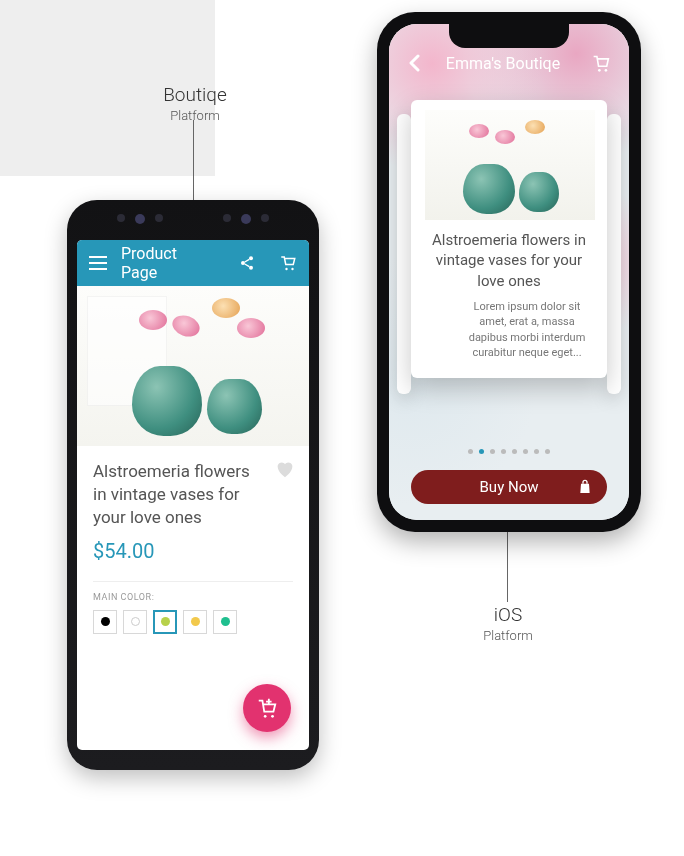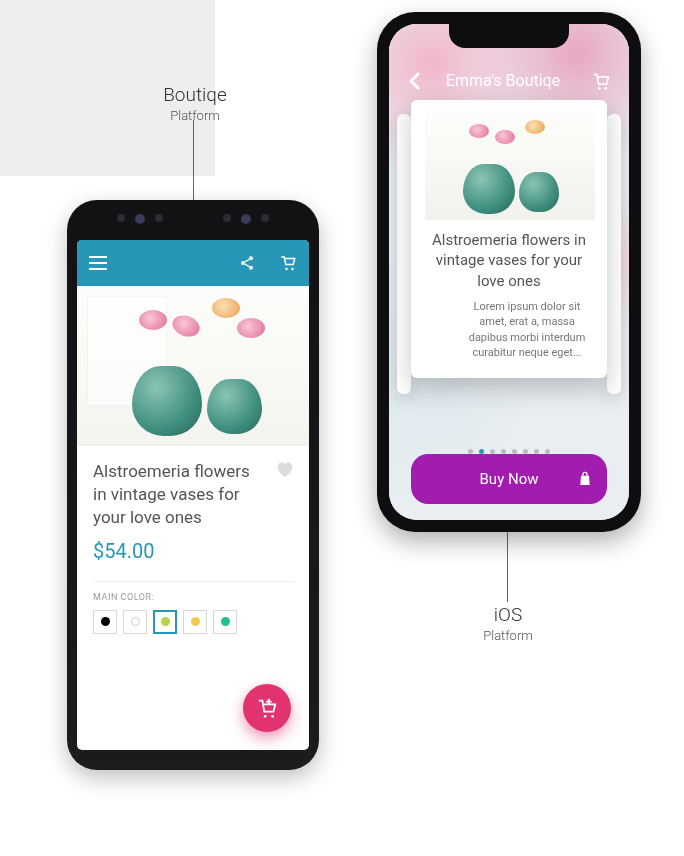--- a/index.html
+++ b/index.html
@@ -107,21 +107,21 @@
     position:absolute; inset:0;
     background:
       radial-gradient(circle at 18% 8%, #f3b6cc 0, transparent 22%),
       radial-gradient(circle at 78% 6%, #e9a7c2 0, transparent 22%),
       radial-gradient(circle at 86% 48%, #f5cddb 0, transparent 22%),
       radial-gradient(circle at 10% 72%, #dfe9ee 0, transparent 30%),
       linear-gradient(#e8eef1,#e8eef1);
   }
   .i-topbar {
     position:absolute; top:30px; left:0; right:0; height:36px;
-    display:flex; align-items:flex-end; padding:0 18px; color:#fff; z-index:5;
+    display:flex; align-items:flex-start; padding:0 18px; color:#fff; z-index:5;
   }
   .i-topbar .title { flex:1; text-align:center; font-size:16px; font-weight:400; margin-left: -6px; }
   .i-card {
     position:absolute; top:76px; left:22px; right:22px;
     background:#fff; border-radius:6px;
     box-shadow: 0 10px 26px rgba(0,0,0,.22);
     padding: 10px 14px 18px; text-align:center; z-index:4;
   }
   .i-card-peek {
     position:absolute; top:90px; width:14px; height:280px; background:#fff;
@@ -143,22 +143,22 @@
   .i-thumb .b1{left:44px;top:14px;}
   .i-thumb .b2{left:70px;top:20px;}
   .i-thumb .b3{left:100px;top:10px;background:radial-gradient(circle at 40% 40%,#fce0b3,#e4a050);}
   .i-card .ptitle { font-size:15px; color:#555; line-height:1.35; padding:0 4px; }
   .i-card .pprice { font-size:18px; color:#2797b8; margin-top:8px; }
   .i-card .pdesc { font-size:11px; color:#777; line-height:1.4; margin-top:8px;margin-left:36px; }
   .i-dots { position:absolute; bottom:66px; left:0; right:0; display:flex; justify-content:center; gap:6px; z-index:4;}
   .i-dots .d { width:5px; height:5px; border-radius:50%; background:#bbb; }
   .i-dots .d.on { background:#2797b8; }
   .i-buy {
-    position:absolute; bottom:16px; left:22px; right:22px; height:50px;
-    border-radius:17px; background:#a21caf; color:#fff;
+    position:absolute; bottom:16px; left:22px; right:22px; height:34px;
+    border-radius:17px; background:#7f1d1d; color:#fff;
     display:flex; align-items:center; justify-content:center; font-size:15px;
     z-index:5;
   }
   .i-buy .bag { position:absolute; right:14px; }
 
   svg { display:block; }
 </style>
 </head>
 <body>
 
@@ -186,20 +186,21 @@
       <div class="a-dot big"></div>
       <div class="a-dot"></div>
   </div>
   <div class="a-screen">
     <div class="a-appbar">
       <span>
         <svg width="18" height="14" viewBox="0 0 18 14">
             <path d="M0 1h18M0 7h18M0 13h18" stroke="#fff" stroke-width="2"></path>
           </svg>
       </span>
+      <span>Product Page</span>
       <span class="spacer"></span>
       <span>
         <svg width="16" height="16" viewBox="0 0 24 24" fill="#fff">
             <circle cx="18" cy="5" r="3"></circle>
             <circle cx="6" cy="12" r="3"></circle>
             <circle cx="18" cy="19" r="3"></circle>
             <path d="M8.6 10.5 15.4 6.5M8.6 13.5 15.4 17.5" stroke="#fff" stroke-width="2"></path>
           </svg>
       </span>
       <span style="margin-left:10px">

